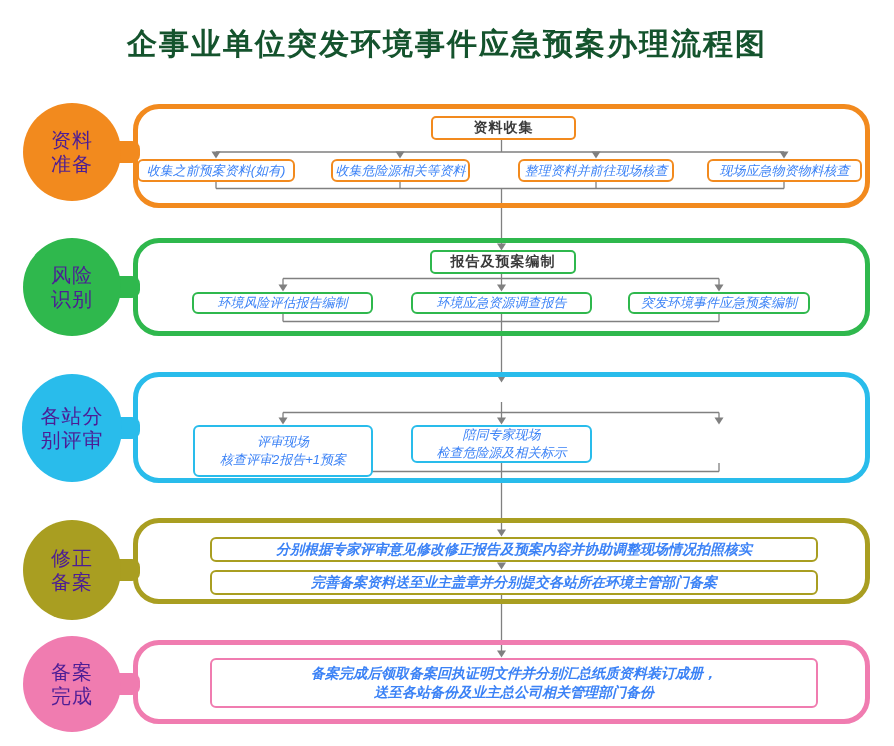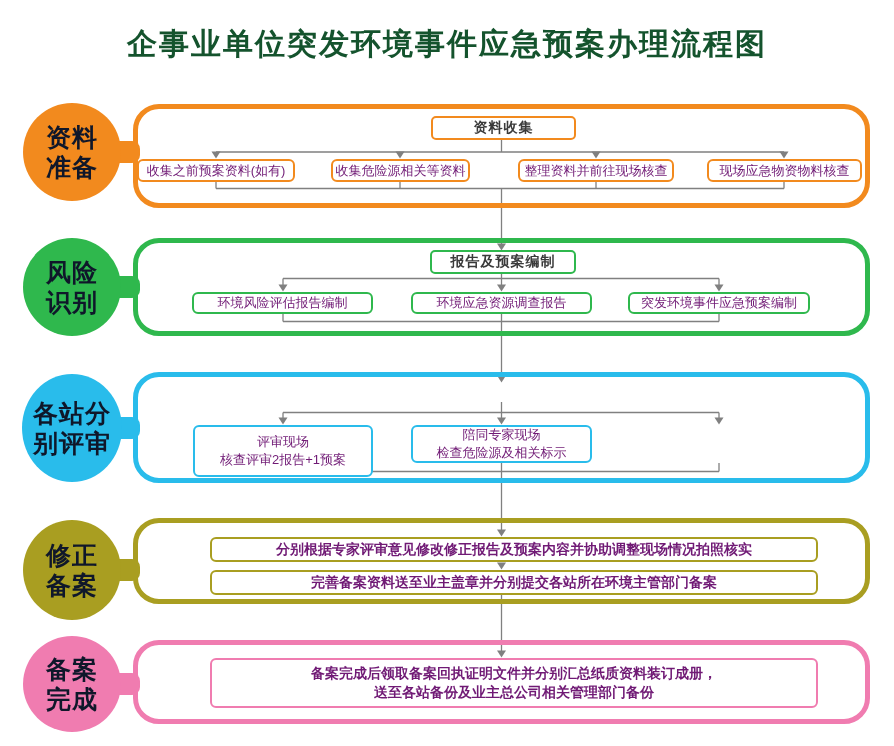--- a/index.html
+++ b/index.html
@@ -5,30 +5,30 @@
   html,body{margin:0;padding:0;background:#ffffff;}
   body{font-family:"Liberation Sans","DejaVu Sans",sans-serif;}
   .canvas{position:relative;width:894px;height:746px;background:#ffffff;overflow:hidden;}
   .title{position:absolute;left:0;top:24px;width:894px;text-align:center;
          font-size:30px;font-weight:bold;color:#14532d;letter-spacing:2px;}
   .conn-svg{position:absolute;left:0;top:0;z-index:0;}
   .container{position:absolute;border:5px solid #ccc;border-radius:26px;background:transparent;
              box-sizing:border-box;z-index:1;}
   .bubble{position:absolute;border-radius:50%;display:flex;flex-direction:column;
           align-items:center;justify-content:center;z-index:2;}
-  .bubble span{display:block;color:#0f172a;font-size:25px;font-weight:bold;line-height:1.22;
+  .bubble span{display:block;color:#4c1d95;font-size:20px;font-weight:normal;line-height:1.22;
                letter-spacing:1px;}
   .stub{position:absolute;width:44px;height:22px;border-radius:8px;z-index:1;}
   .hbox{position:absolute;height:20px;border:2px solid #ccc;border-radius:5px;background:#fff;
         box-sizing:content-box;display:flex;align-items:center;justify-content:center;
         font-size:14px;font-weight:bold;color:#3a3a3a;z-index:2;letter-spacing:1px;}
   .fbox{position:absolute;border:2px solid #ccc;border-radius:6px;background:#fff;
         box-sizing:border-box;display:flex;flex-direction:column;align-items:center;
-        justify-content:center;font-size:13px;color:#701a75;z-index:2;text-align:right;
-        line-height:1.38;}
+        justify-content:center;font-size:13px;color:#3b82f6;z-index:2;text-align:right;
+        line-height:1.38;font-style:italic;}
   .fbox.bold{font-weight:bold;font-size:14px;margin-left:12px;}
 </style>
 </head>
 <body>
 
 <div class="canvas">
 
   <div class="title">企事业单位突发环境事件应急预案办理流程图</div>
 
   <svg class="conn-svg" width="894" height="746">

